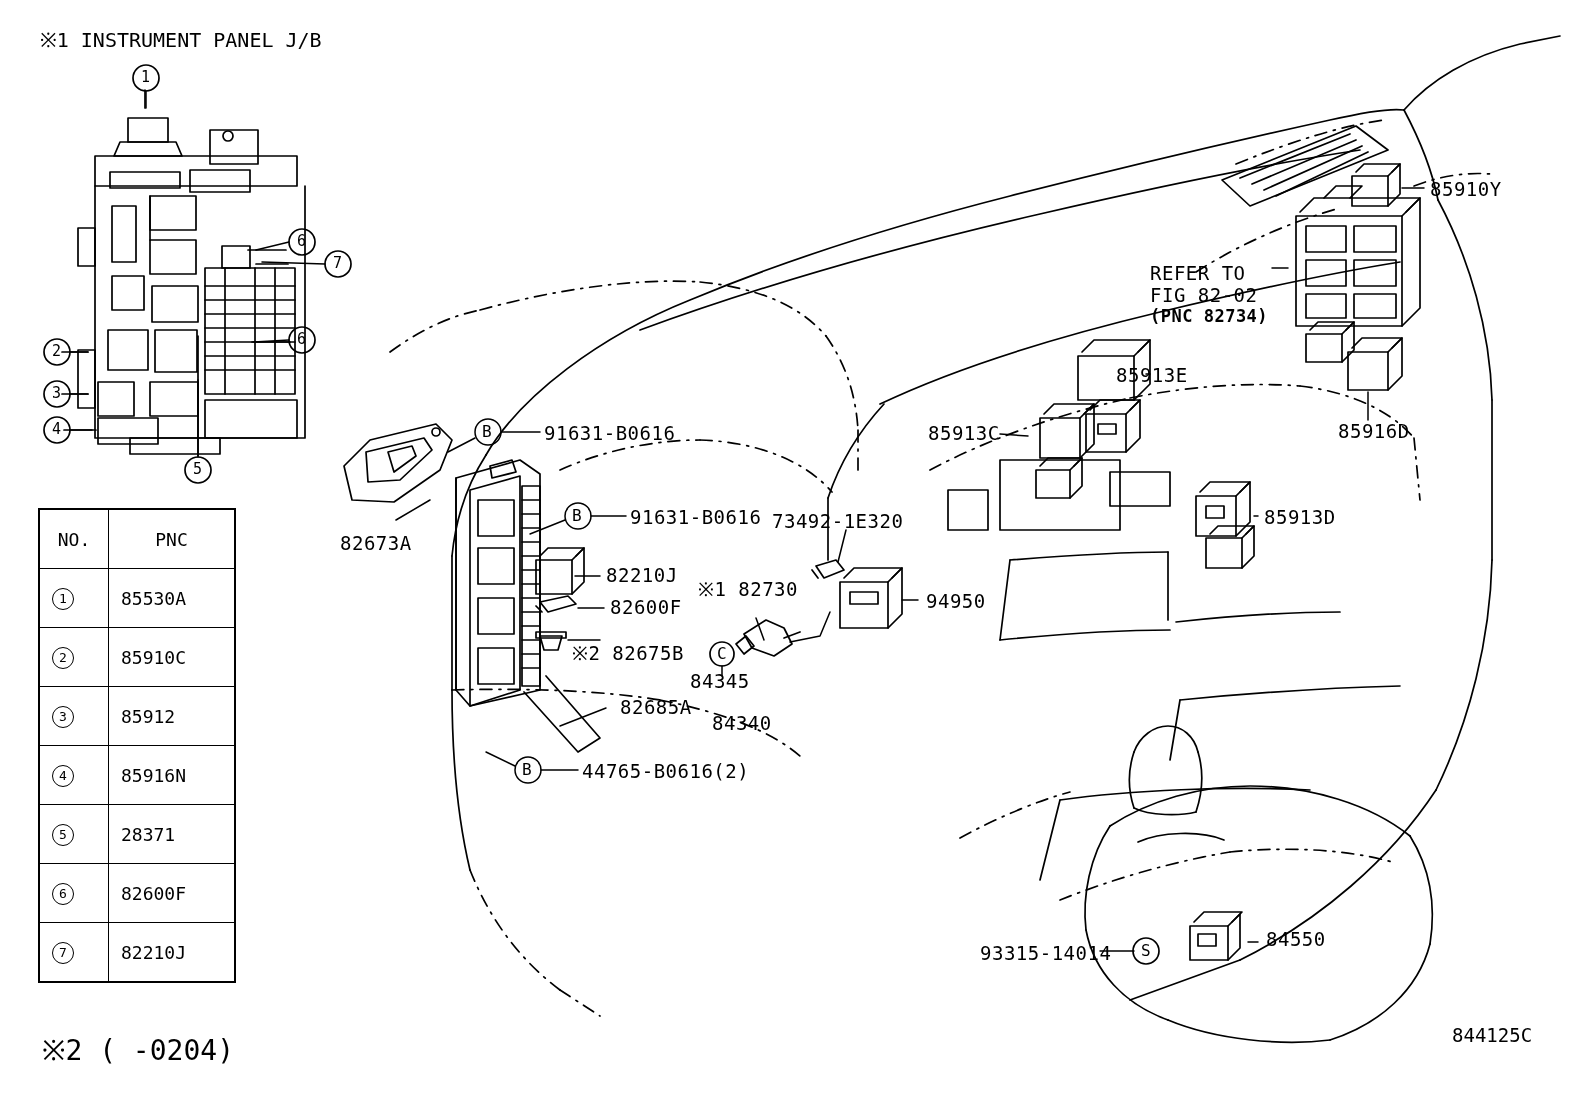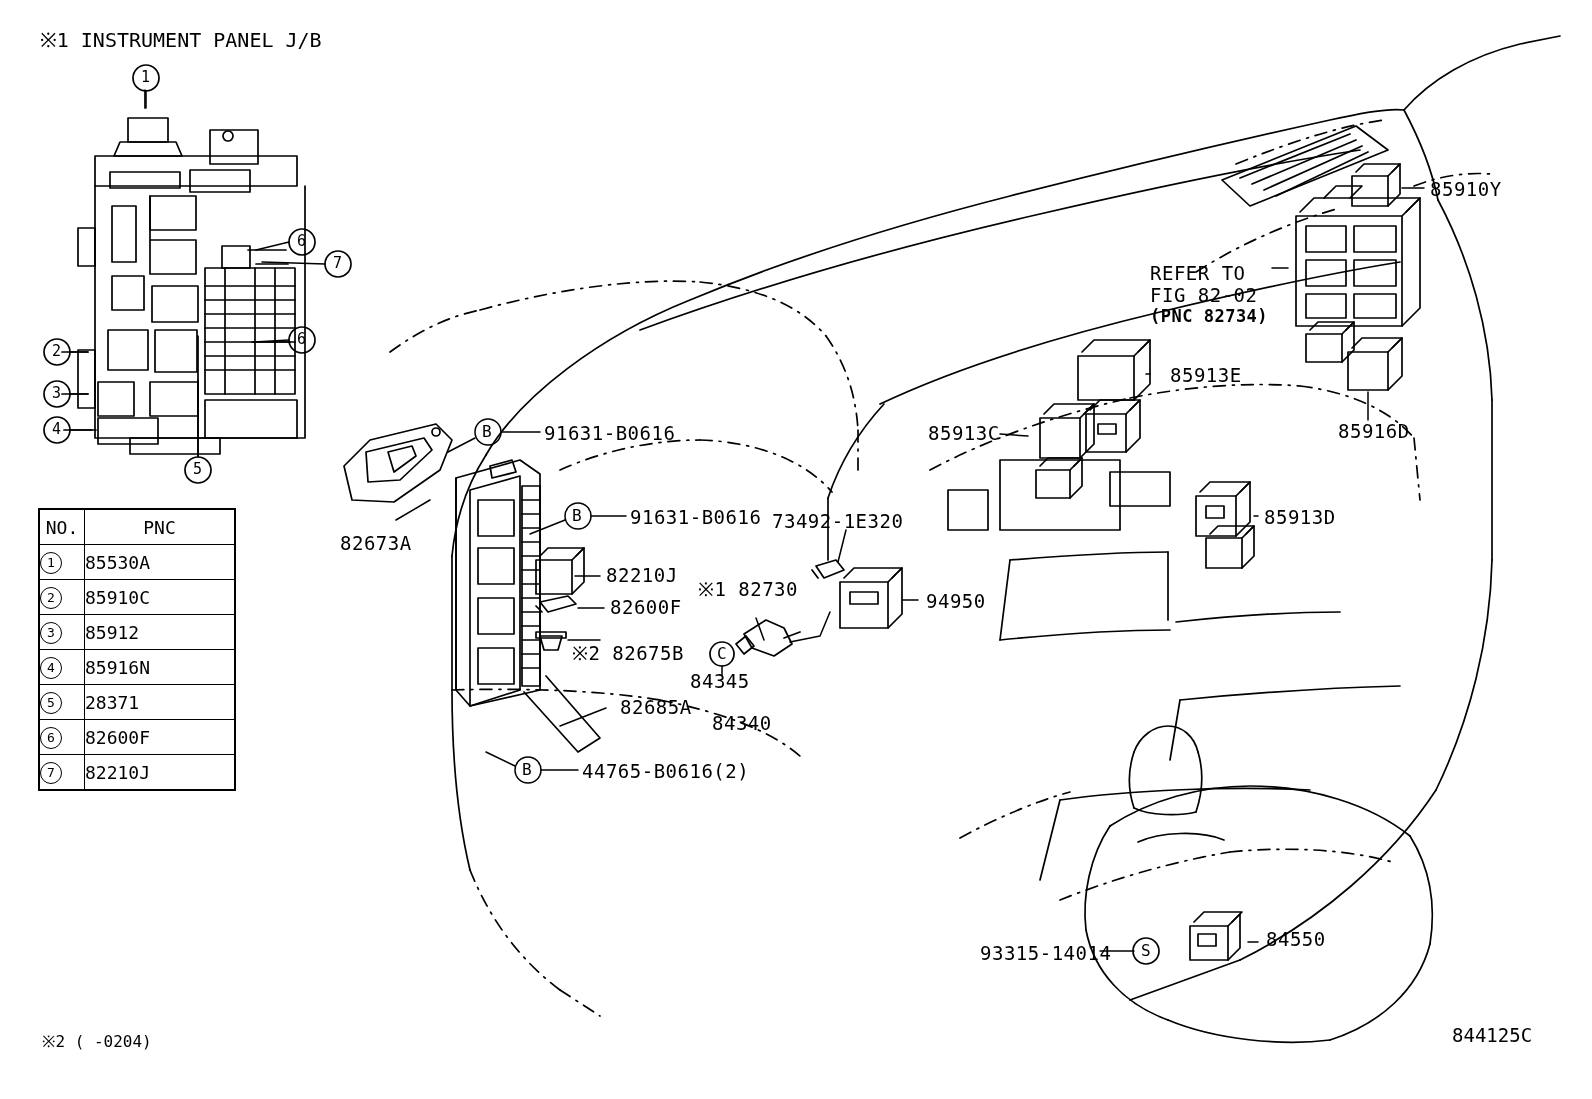--- a/index.html
+++ b/index.html
@@ -4,28 +4,28 @@
 <style>
   html,body{margin:0;padding:0;background:#ffffff;}
   body{width:1592px;height:1099px;position:relative;overflow:hidden;
        font-family:"DejaVu Sans Mono", monospace;color:#000;}
   #root{position:absolute;inset:0;}
   svg.layer{position:absolute;left:0;top:0;width:1592px;height:1099px;}
   .lbl{position:absolute;white-space:nowrap;font-family:"DejaVu Sans Mono", monospace;
        font-size:19px;letter-spacing:0.5px;color:#000;}
   .tbl{position:absolute;left:38px;top:508px;width:198px;border:2px solid #000;border-collapse:collapse;}
   .tbl td,.tbl th{border:1px solid #000;font-family:"DejaVu Sans Mono", monospace;font-size:18px;
-       height:34px;padding:0;text-align:left;}
+       height:34px;padding:12px;text-align:left;}
   .tbl th{font-weight:normal;font-size:18px;text-align:center;}
   .colno{width:44px;text-align:center;}
   .pnc{padding-left:10px;border-radius:17px;}
   .circ{display:inline-block;width:20px;height:20px;border:1.6px solid #000;border-radius:50%;
         line-height:19px;text-align:center;font-size:13px;font-family:"DejaVu Sans Mono", monospace;}
   .hdr{position:absolute;left:40px;top:26px;font-size:20px;}
-  .footnote{position:absolute;left:42px;top:1030px;font-size:16px;}
+  .footnote{position:absolute;left:42px;top:1030px;font-size:28px;}
   .code{position:absolute;left:1452px;top:1024px;font-size:19px;}
   .wm{position:absolute;font-family:"DejaVu Sans", sans-serif;font-weight:bold;font-style:italic;
       font-size:150px;color:#efefef;letter-spacing:-6px;user-select:none;}
 </style>
 </head>
 <body>
 
 <div id="root">
 
 
@@ -325,21 +325,21 @@
   <div class="lbl" style="left:606px;top:564px;">82210J</div>
   <div class="lbl" style="left:610px;top:596px;">82600F</div>
   <div class="lbl" style="left:572px;top:640px;text-align:right;">※2 82675B</div>
   <div class="lbl" style="left:698px;top:576px;">※1 82730</div>
   <div class="lbl" style="left:620px;top:696px;">82685A</div>
   <div class="lbl" style="left:772px;top:510px;">73492-1E320</div>
   <div class="lbl" style="left:926px;top:590px;">94950</div>
   <div class="lbl" style="left:690px;top:670px;">84345</div>
   <div class="lbl" style="left:712px;top:712px;">84340</div>
   <div class="lbl" style="left:928px;top:422px;">85913C</div>
-  <div class="lbl" style="left:1170px;top:364px;">85913E</div>
+  <div class="lbl" style="left:1116px;top:364px;">85913E</div>
   <div class="lbl" style="left:1264px;top:506px;">85913D</div>
   <div class="lbl" style="left:1338px;top:420px;">85916D</div>
   <div class="lbl" style="left:1430px;top:178px;">85910Y</div>
   <div class="lbl" style="left:1266px;top:928px;">84550</div>
   <div class="lbl" style="left:980px;top:942px;">93315-14014</div>
 
   <div class="lbl" style="left:1150px;top:262px;">REFER TO</div>
   <div class="lbl" style="left:1150px;top:284px;">FIG 82-02</div>
   <div class="lbl" style="left:1150px;top:306px;font-size:17px;font-weight:bold;">(PNC 82734)</div>
 

